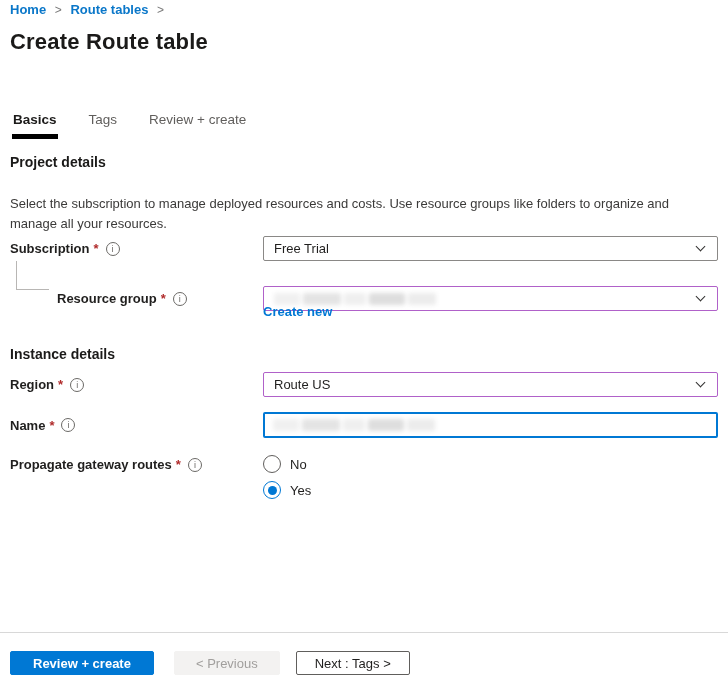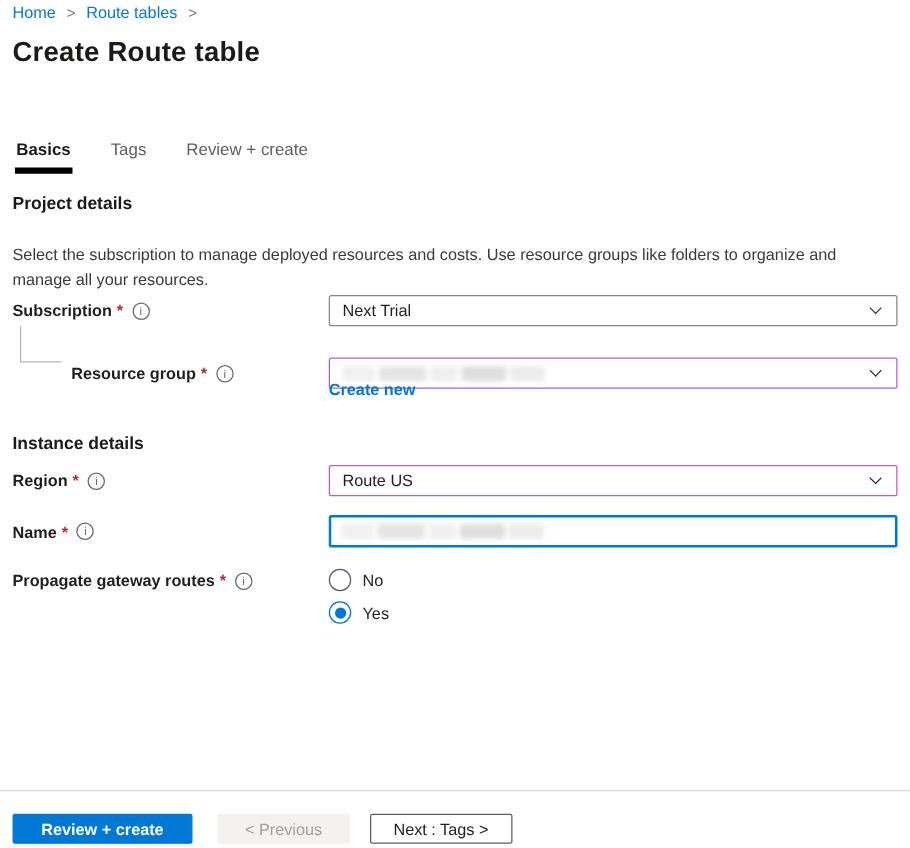--- a/index.html
+++ b/index.html
@@ -3,21 +3,21 @@
 <meta charset="utf-8">
 <style>
   * { box-sizing: border-box; margin: 0; padding: 0; }
   html, body { width: 728px; height: 678px; background: #ffffff; overflow: hidden; }
   body {
     position: relative;
     font-family: "Liberation Sans", sans-serif;
     font-size: 13px;
     color: #323130;
   }
-  a { text-decoration: none; cursor: pointer; }
+  a { text-decoration: none; cursor: pointer; font-weight: bold; }
 
   
   .breadcrumb { position: absolute; top: 2px; left: 10px; font-size: 13px; }
   .breadcrumb a { color: #0a77c9; }
   .breadcrumb .sep { color: #7a7a7a; margin: 0 5px; font-size: 12px; }
 
   
   .page-title {
     position: absolute; top: 29px; left: 10px;
     font-size: 22px; font-weight: 600; color: #1b1a19; letter-spacing: .2px;
@@ -128,21 +128,21 @@
 <p class="description">Select the subscription to manage deployed resources and costs. Use resource groups like folders to organize and manage all your resources.</p>
 
 <div class="form-row row-subscription">
   <div class="label-cell">
     <span>Subscription</span>
     <span class="req">*</span>
     <span class="info-icon">i</span>
   </div>
   <div class="field-cell">
     <div class="select">
-      <span>Next Trial</span>
+      <span>Free Trial</span>
       <span class="chevron"></span>
     </div>
   </div>
 </div>
 
 <div class="connector"></div>
 
 <div class="form-row row-resource">
   <div class="label-cell">
     <span>Resource group</span>

